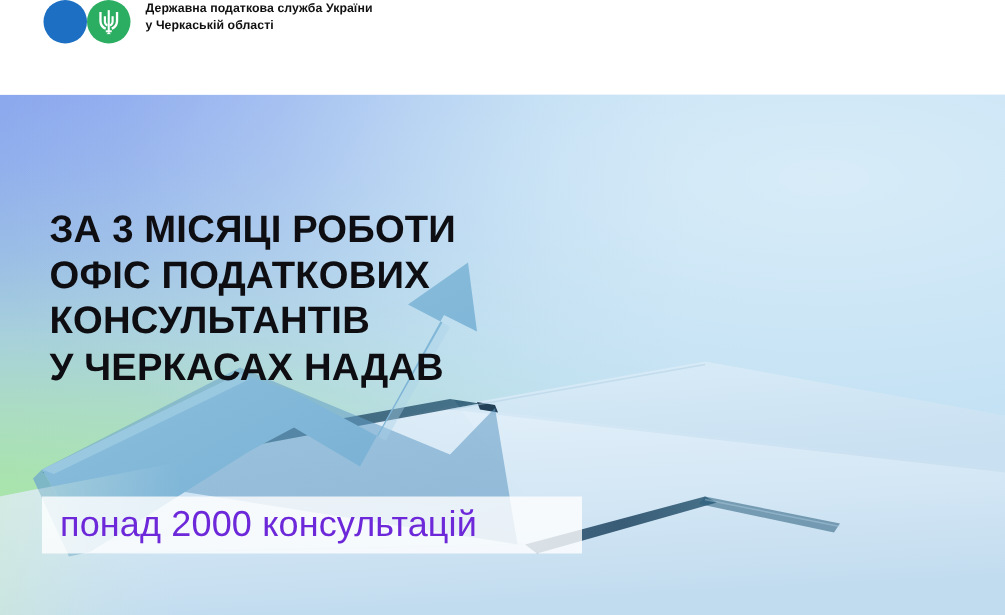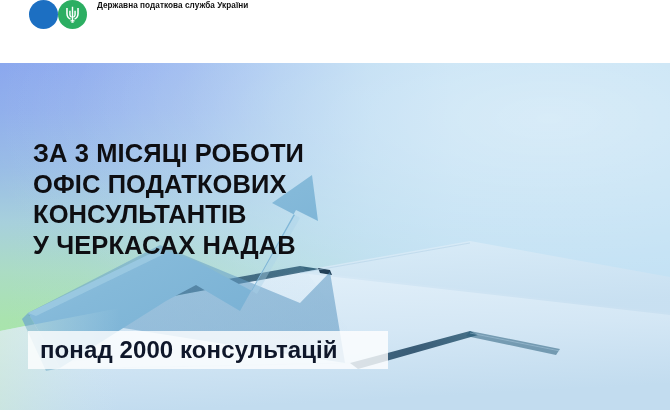--- a/index.html
+++ b/index.html
@@ -154,23 +154,23 @@
     top: 268px;
     width: 360px;
     height: 38px;
     background: rgba(255,255,255,0.80);
     display: flex;
     align-items: center;
   }
   .subtitle-text {
     margin: 0;
     padding-left: 12px;
-    color: #0f172a;
+    color: #6d28d9;
     font-size: 24px;
-    font-weight: bold;
+    font-weight: normal;
     line-height: 28px;
     letter-spacing: 0.1px;
     white-space: nowrap;
   }
 </style>
 </head>
 <body>
 
 <div class="banner">
 
@@ -189,20 +189,21 @@
             <path d="M21.6 9.6 h-2.9 v7.2 c0 2.0 -1.0 3.3 -2.4 3.9 l0.8 2.7 C19.8 22.4 21.6 20.0 21.6 16.8 Z"></path>
             <rect x="11.0" y="28.4" width="8.0" height="2.6"></rect>
             <path d="M15.0 31.0 l3.3 2.6 h-6.6 Z"></path>
           </g>
         </svg>
       </span>
     </div>
 
     <div class="org-text">
       <div>Державна податкова служба України</div>
+      <div>у Черкаській області</div>
     </div>
   </div>
 
   <div class="stage">
     <div class="bg-vert"></div>
     <div class="bg-horiz"></div>
     <div class="bg-bloom"></div>
 
     <div class="scene">
       <svg width="670" height="347" viewBox="0 0 670 347" aria-hidden="true">

